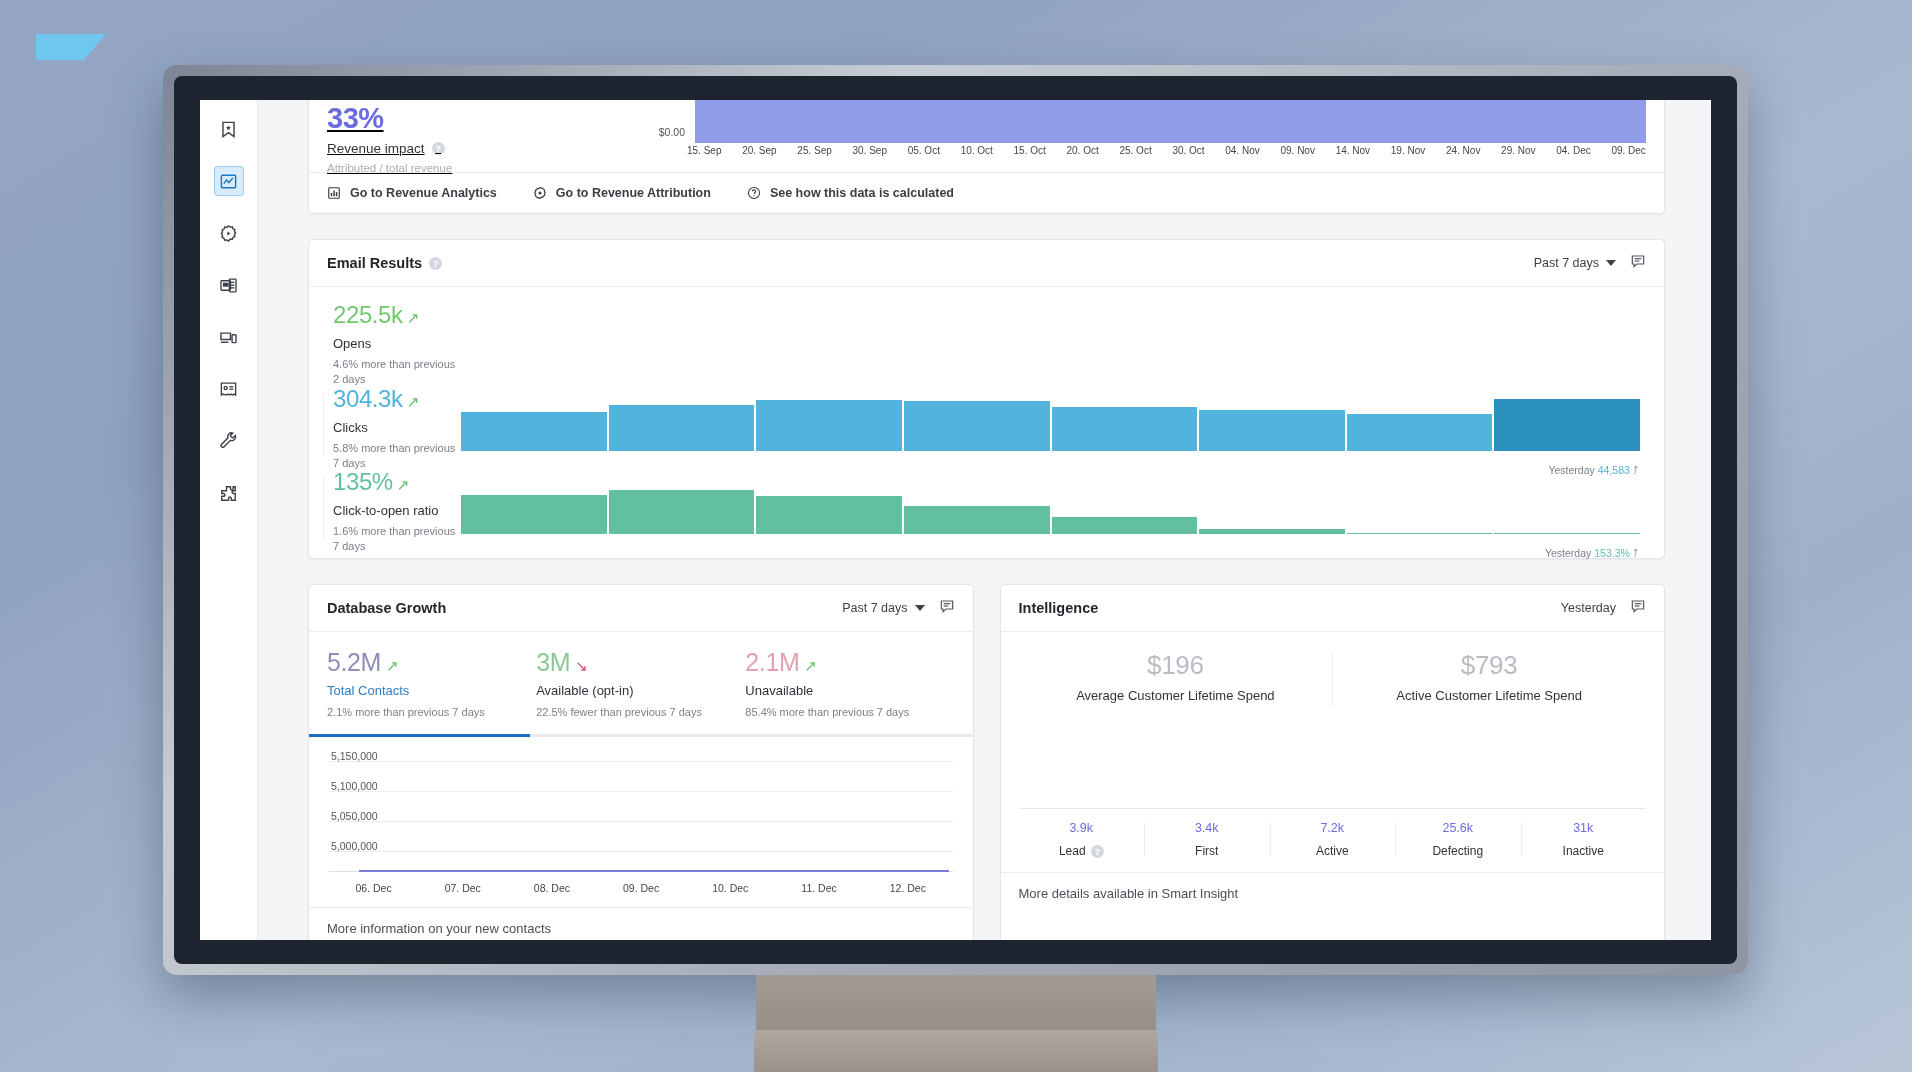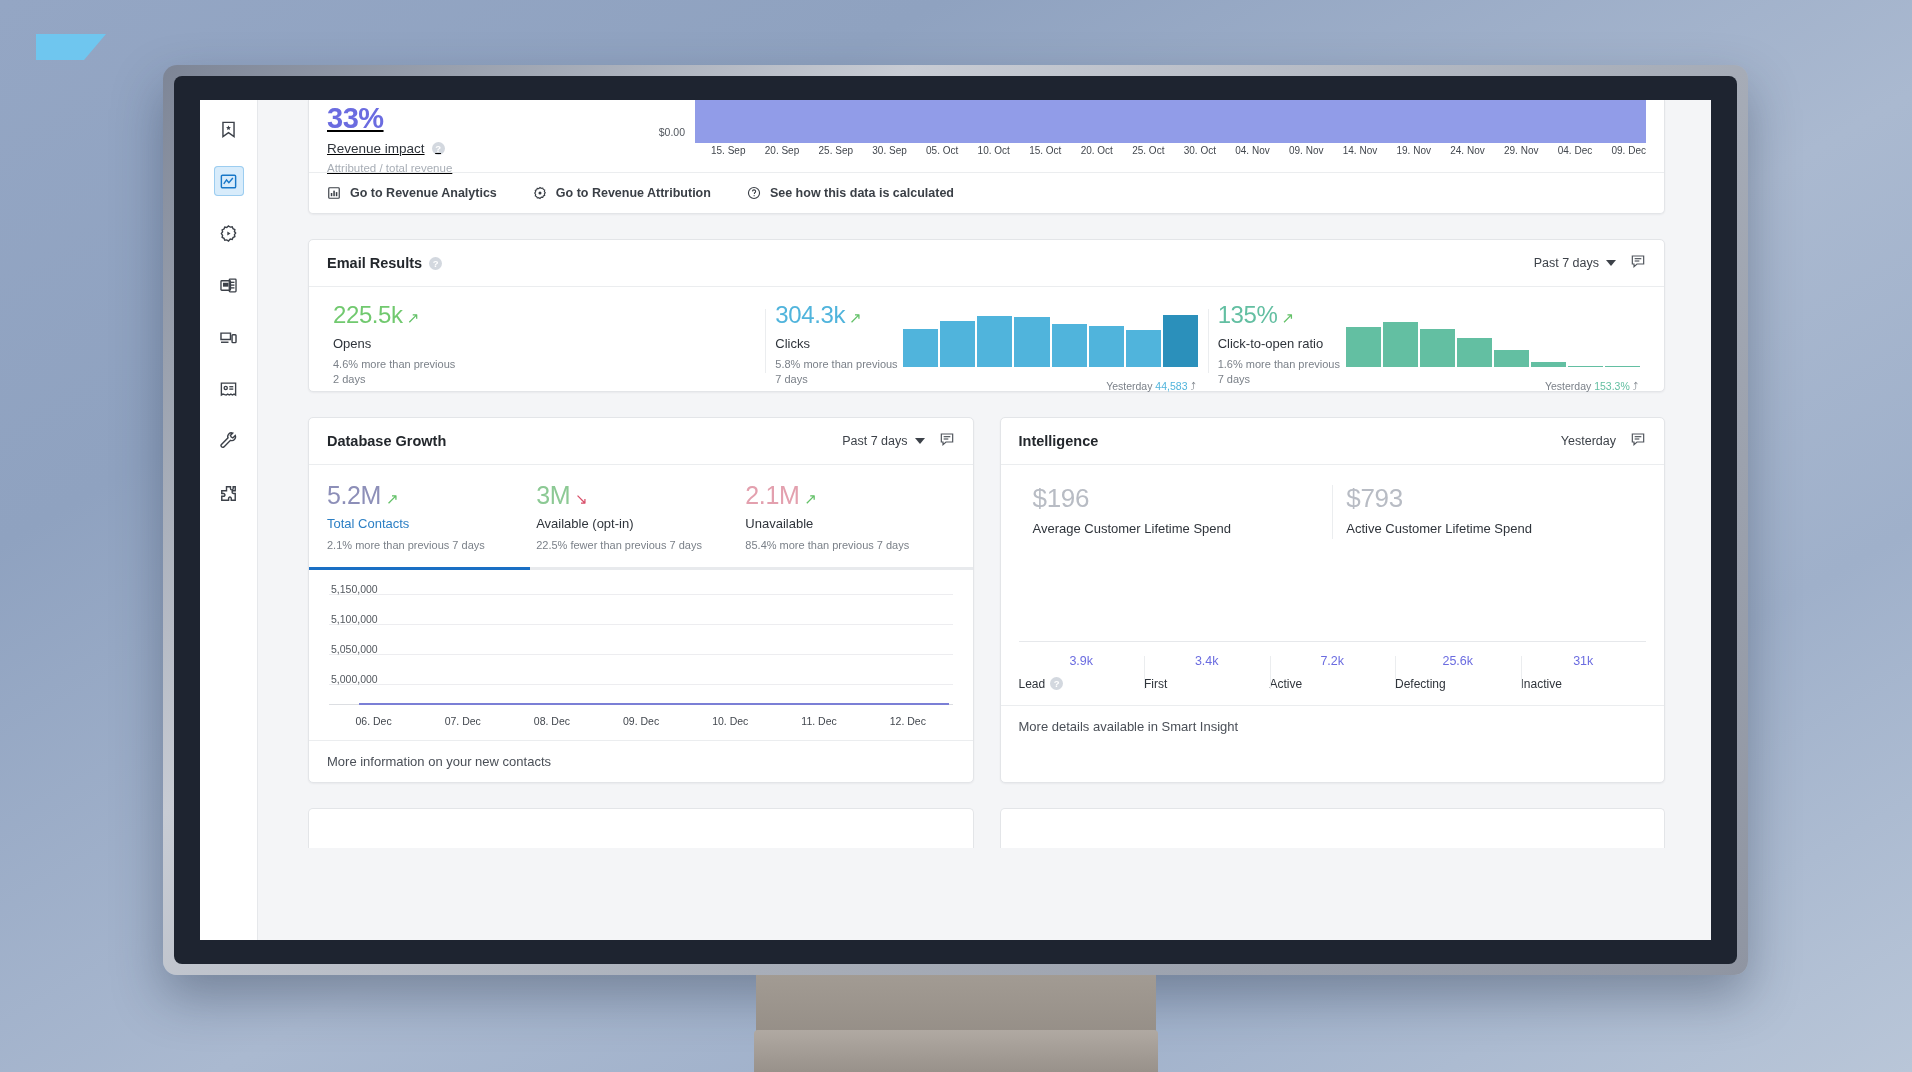--- a/index.html
+++ b/index.html
@@ -142,28 +142,28 @@
   .rev-left { width: 330px; padding-top: 4px; }
   .rev-pct { font-size: 29px; color: #6b6ce0; font-weight: bold; letter-spacing: -0.5px; line-height: 1; }
   .rev-label { font-size: 13.5px; color: #2f343b; margin-top: 8px; display: flex; align-items: center; gap: 7px; }
   .rev-sub { font-size: 11.5px; color: #a8aeb6; margin-top: 6px; }
   .rev-chart { flex: 1 1 auto; position: relative; }
   .rev-axis-val { position: absolute; right: calc(100% - 28px); top: 26px; font-size: 10.5px; color: #52575e; }
   .rev-bar-area { position: absolute; left: 38px; right: 0; top: 0; height: 43px; background: #919ce8; }
   .rev-dates {
     position: absolute; left: 30px; right: 0; top: 45px;
     display: flex; justify-content: space-between;
-    font-size: 10px; color: #42474e; margin-left: 24px;
+    font-size: 10px; color: #42474e;
   }
   .links-row { display: flex; align-items: center; gap: 36px; }
   .link-item { display: flex; align-items: center; gap: 9px; font-size: 12.5px; color: #3a3f46; cursor: pointer; font-weight: bold; }
   .link-item svg { display: block; }
 
   
-  .metrics-row { display: flex; padding: 16px 14px 4px 14px; }
+  .metrics-row { display: flex; padding: 16px 14px 4px 14px; flex-direction: column; }
   .metric { flex: 1 1 0; display: flex; padding: 0 10px; position: relative; }
   .metric + .metric::before {
     content: ""; position: absolute; left: 0; top: 6px; bottom: 14px; width: 1px; background: #ebedef;
   }
   .metric-info { width: 128px; flex: 0 0 128px; }
   .metric-num {
     font-size: 24px; font-weight: normal; line-height: 1;
     display: flex; align-items: baseline; gap: 4px; letter-spacing: -0.4px;
   }
   .metric-name { font-size: 13px; color: #2f343b; margin-top: 9px; }
@@ -196,34 +196,34 @@
   .grid-lbl { position: absolute; left: 2px; font-size: 10.5px; color: #52575e; transform: translateY(-11px); }
   .db-line { position: absolute; left: 4px; right: 4px; bottom: 13px; height: 2px; background: #7b7fd6; }
   .db-line-flat { position: absolute; left: 0; right: 0; bottom: 13px; height: 1px; background: #dcdee2; }
   .db-dates {
     position: absolute; left: 0; right: 0; bottom: -9px;
     display: flex; justify-content: space-around;
     font-size: 10.5px; color: #42474e;
   }
 
   .intel-metrics { display: flex; padding: 20px 18px 0 18px; height: 176px; }
-  .intel-metric { flex: 1 1 0; padding: 0 14px; position: relative; }
+  .intel-metric { flex: 1 1 0; padding: 0 14px; position: relative; text-align: center; }
   .intel-metric + .intel-metric::before {
     content: ""; position: absolute; left: 0; top: 0; height: 54px; width: 1px; background: #ebedef;
   }
   .intel-num { font-size: 26px; color: #b8bcc4; line-height: 1; letter-spacing: -0.3px; }
   .intel-name { font-size: 13px; color: #2f343b; margin-top: 10px; }
 
   .intel-stats { display: flex; border-top: 1px solid #e6e8eb; margin: 0 18px; padding: 12px 0 14px 0; }
   .intel-stat { flex: 1 1 0; text-align: center; position: relative; }
   .intel-stat + .intel-stat::before {
     content: ""; position: absolute; left: 0; top: 2px; bottom: 2px; width: 1px; background: #ebedef;
   }
   .stat-val { font-size: 12.5px; color: #6b6ce0; }
-  .stat-lbl { font-size: 12px; color: #2f343b; margin-top: 9px; display: flex; align-items: center; justify-content: flex-start; gap: 5px; }
+  .stat-lbl { font-size: 12px; color: #2f343b; margin-top: 9px; display: flex; align-items: center; justify-content: center; gap: 5px; }
 
   
   .stub-row { display: flex; gap: 26px; margin-top: 25px; }
   .stub { flex: 1 1 0; height: 40px; background: #fff; border: 1px solid #e3e5e8; border-bottom: none; border-radius: 5px 5px 0 0; }
 </style>
 </head>
 <body>
 
 <svg class="logo-mark" viewBox="0 0 78 40">
   <path d="M2 8 L72 8 L50 34 L2 34 Z" fill="#6fc6ef"></path>

